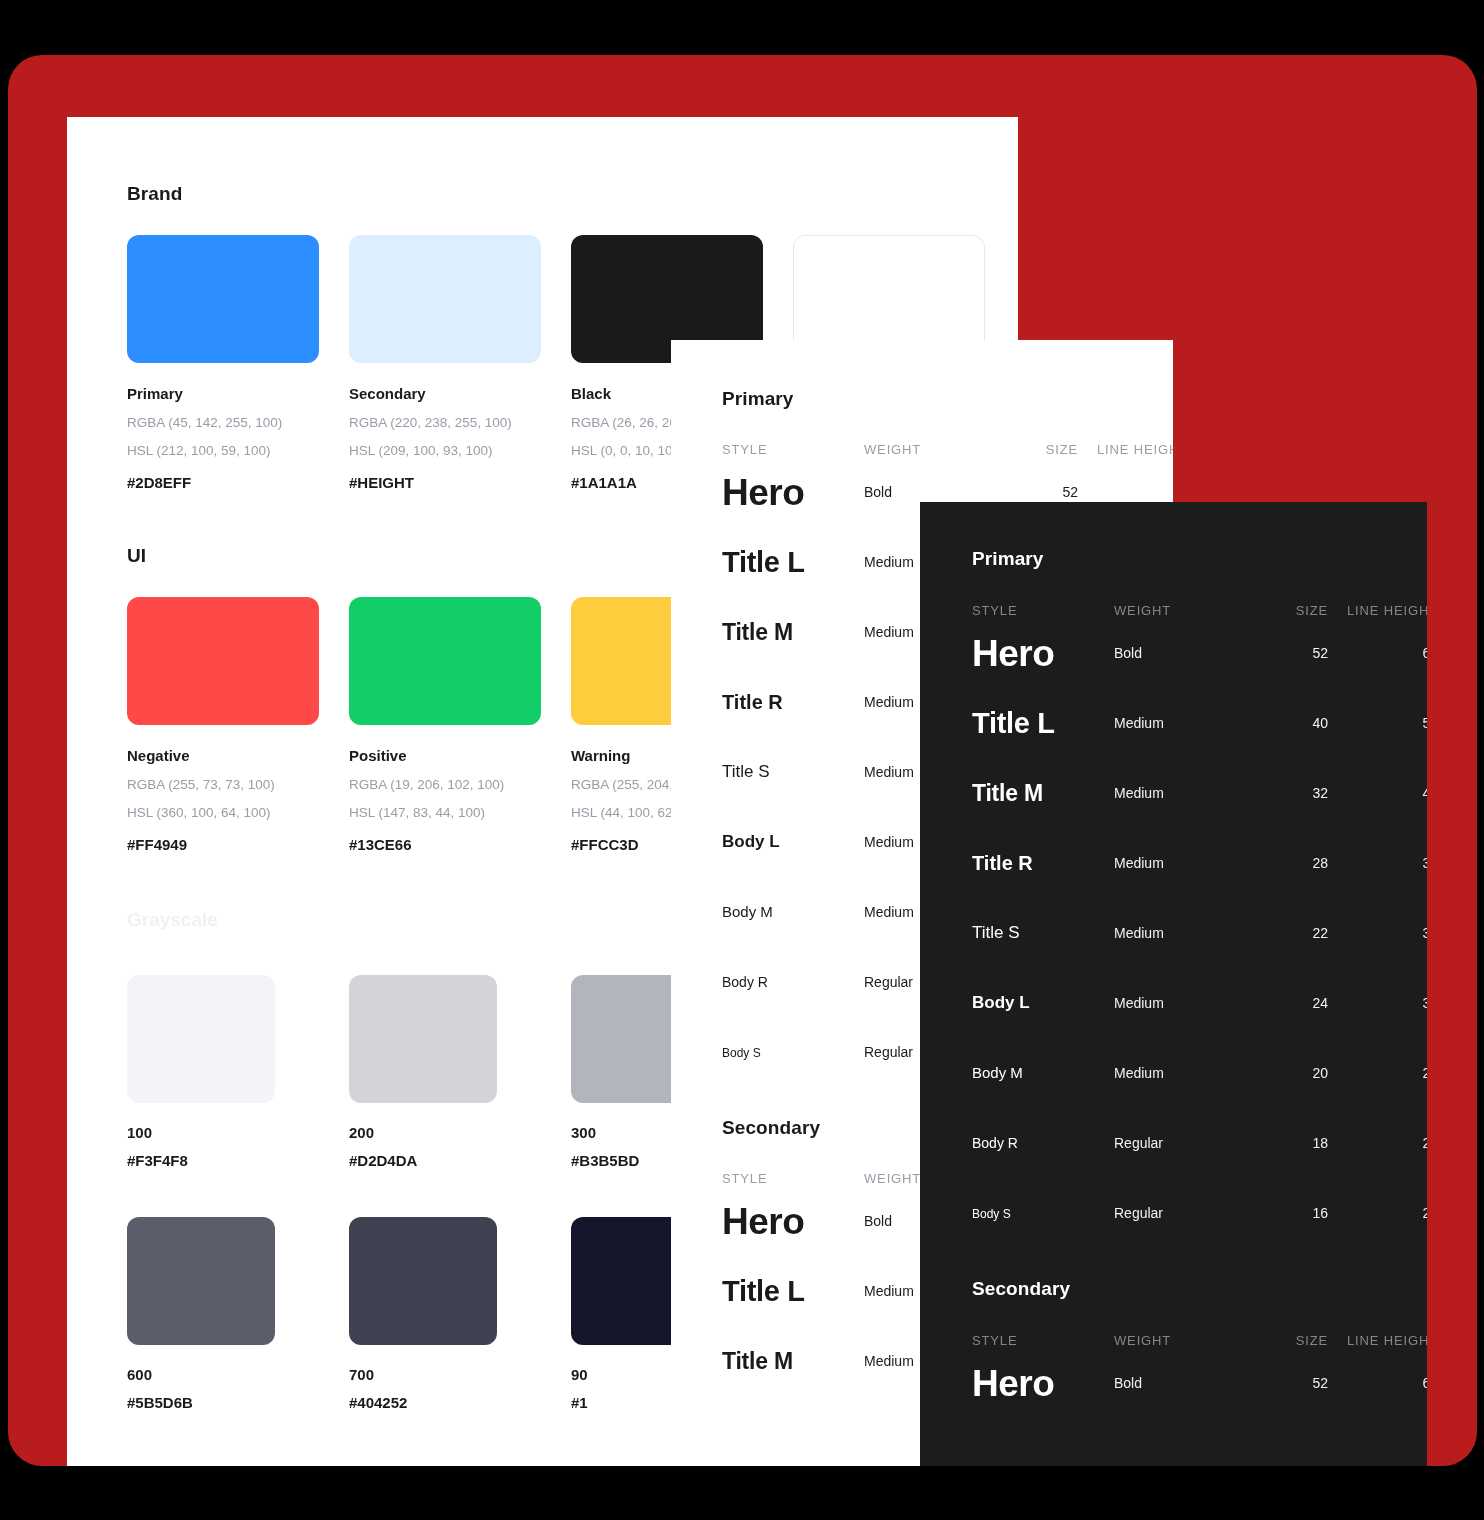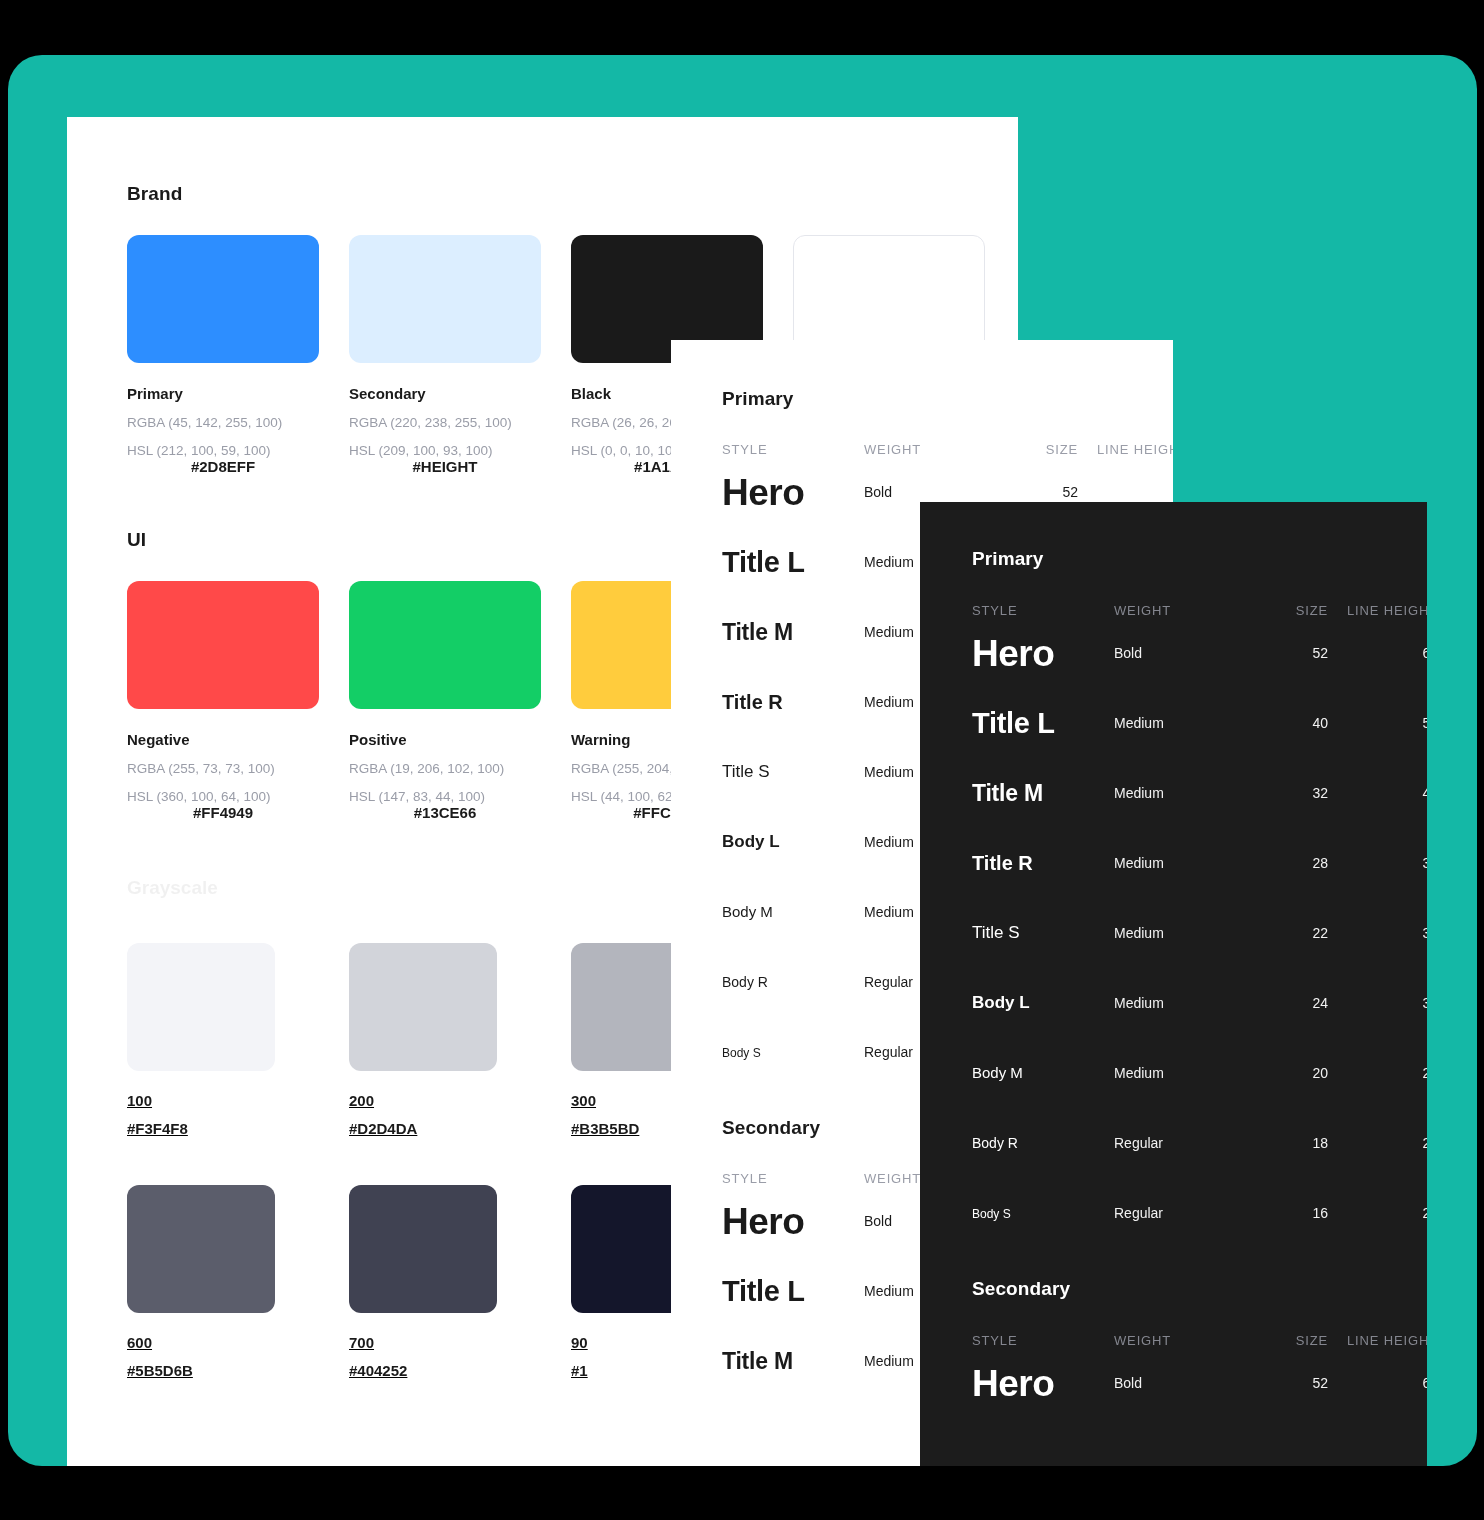--- a/index.html
+++ b/index.html
@@ -19,21 +19,21 @@
     background: #000000;
   }
 
   
   .outer-panel {
     position: absolute;
     left: 8px;
     top: 55px;
     width: 1469px;
     height: 1411px;
-    background: #14b8a6;
+    background: #b91c1c;
     border-radius: 34px;
     overflow: hidden;
   }
 
   
   .card-colors {
     position: absolute;
     left: 59px;
     top: 62px;
     width: 951px;
@@ -74,34 +74,34 @@
   }
 
   .swatch-meta {
     margin-top: 13px;
     font-size: 13.5px;
     color: #9A9DA8;
     white-space: nowrap;
   }
 
   .swatch-hex {
+    margin-top: 16px;
     font-size: 15px;
     font-weight: bold;
     color: #1A1A1A;
-    text-align: center;
   }
 
   
   .gray-box {
     width: 148px;
     height: 128px;
     border-radius: 12px;
   }
 
-  .gray-cell { width: 148px; flex: 0 0 148px; text-decoration: underline; }
+  .gray-cell { width: 148px; flex: 0 0 148px; }
 
   .gray-row { display: flex; gap: 74px; }
 
   .gray-name {
     margin-top: 21px;
     font-size: 15px;
     font-weight: bold;
     color: #1A1A1A;
   }
 

